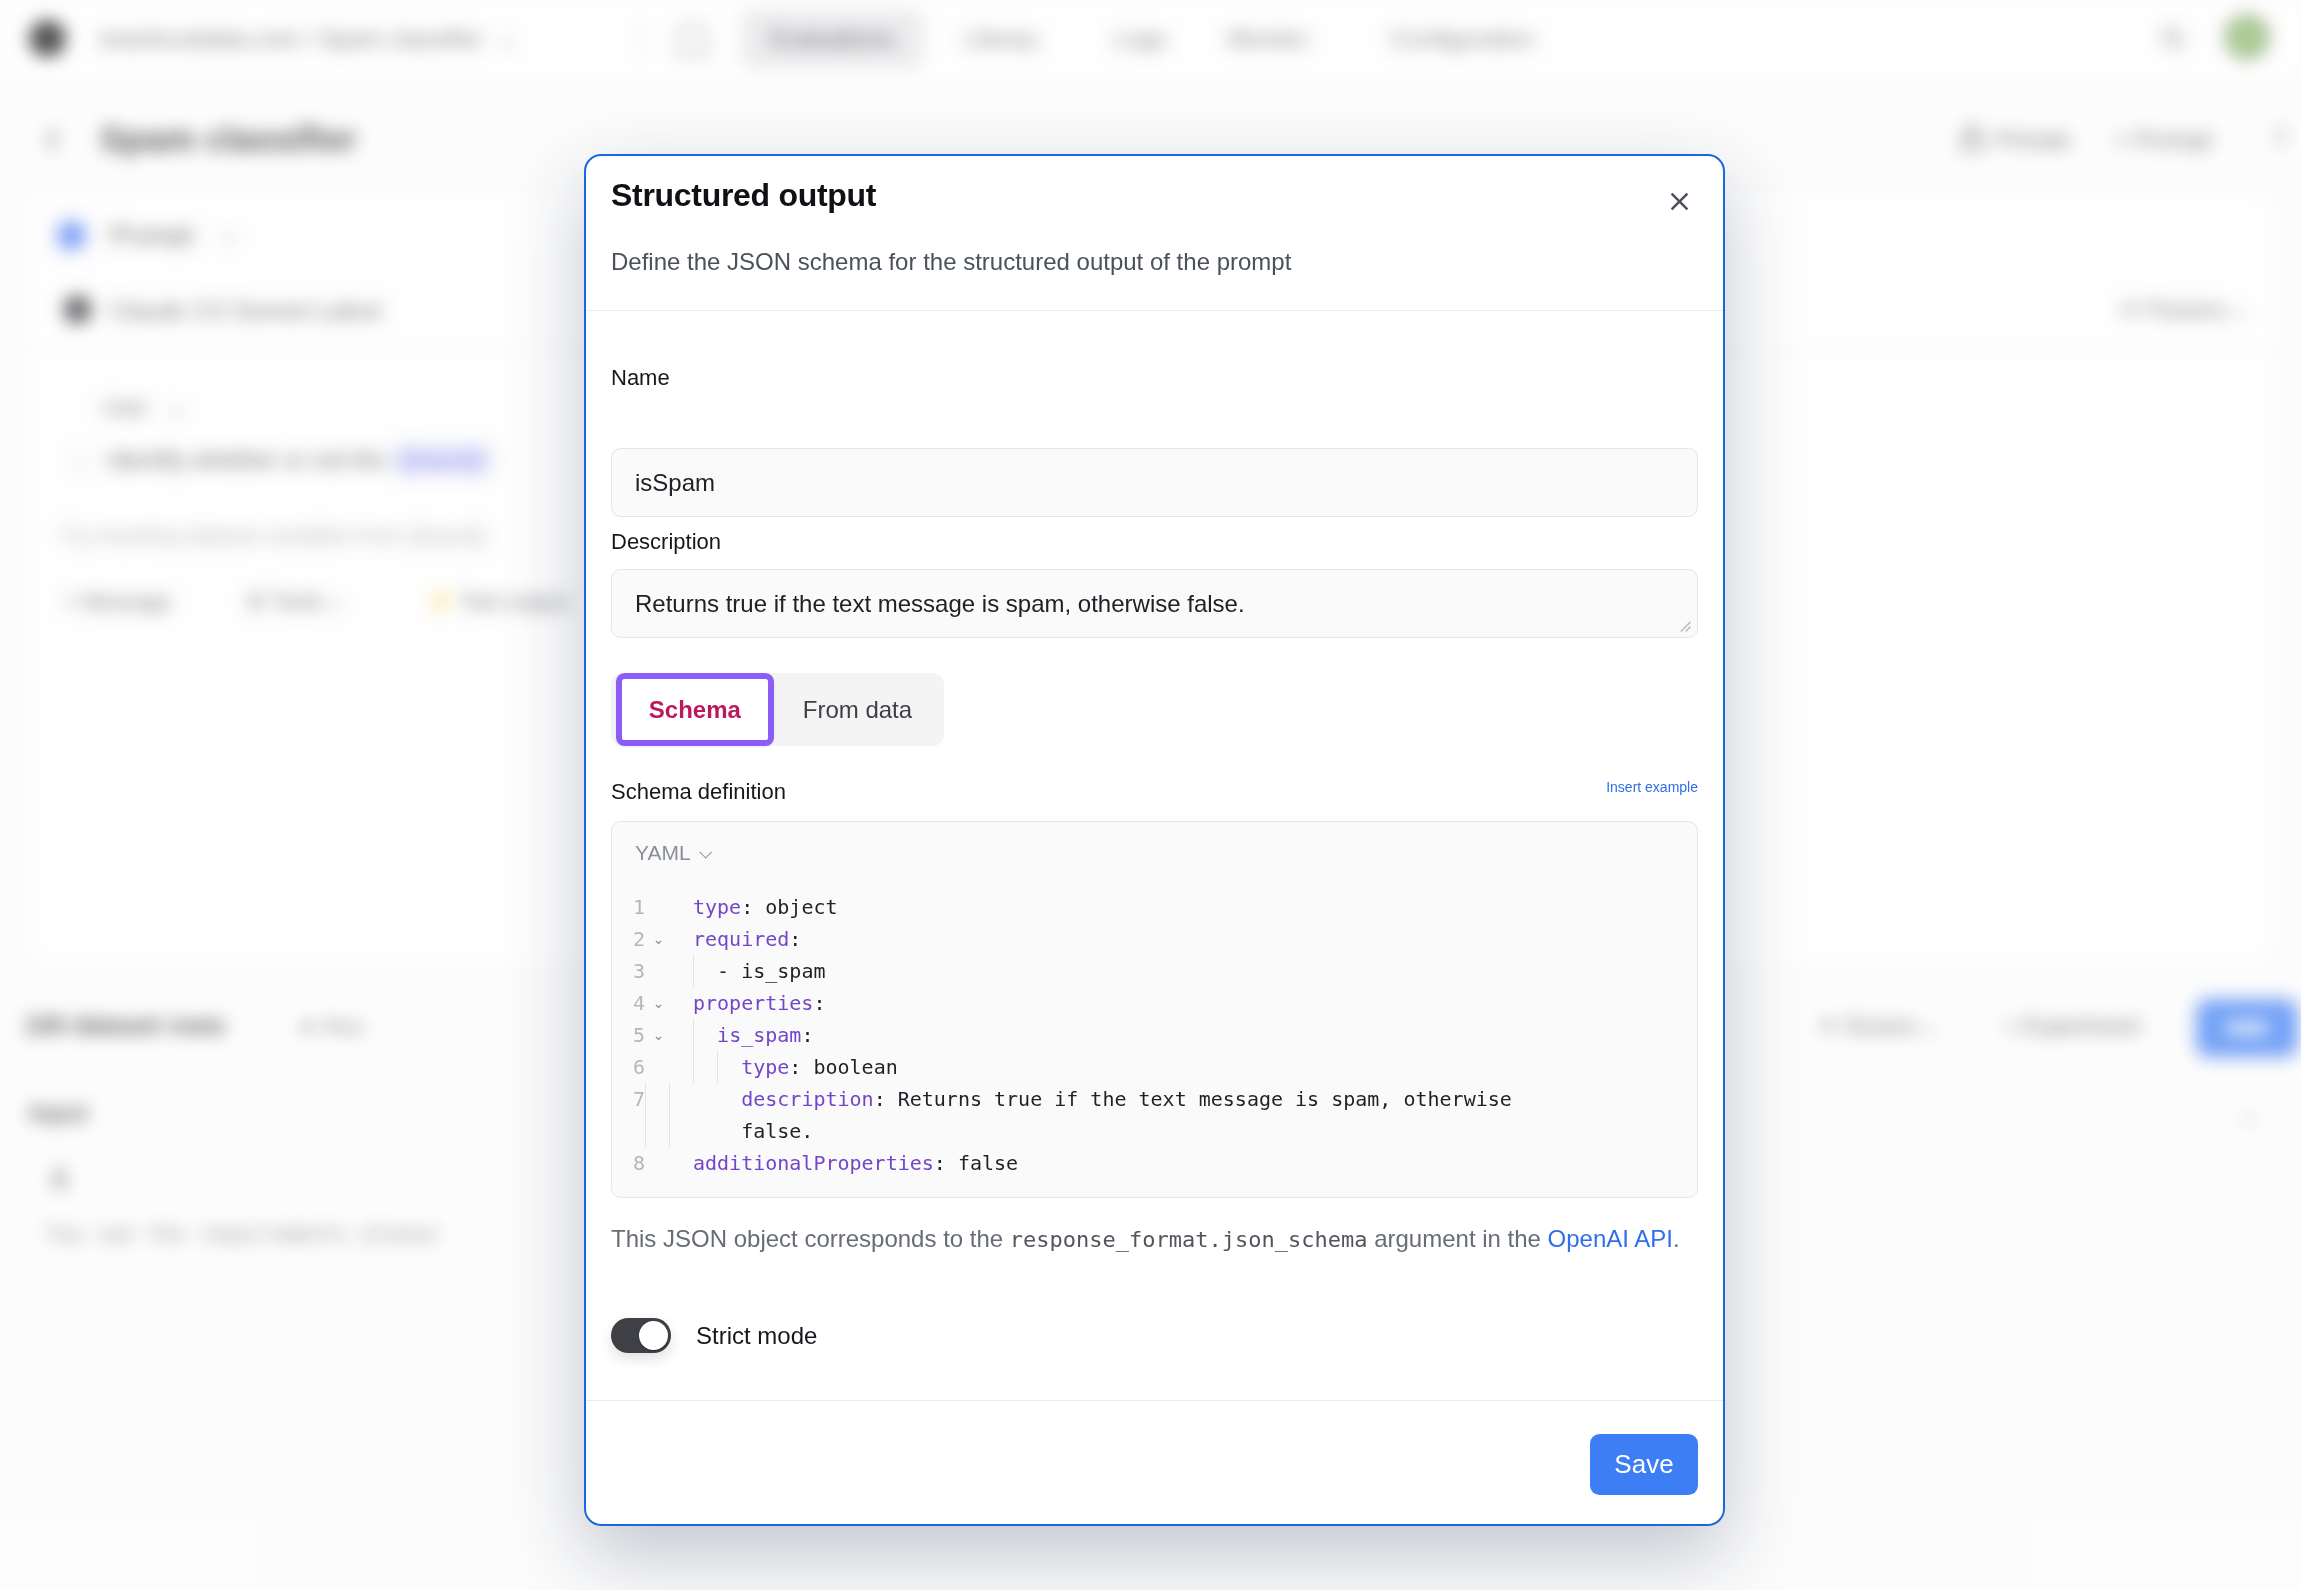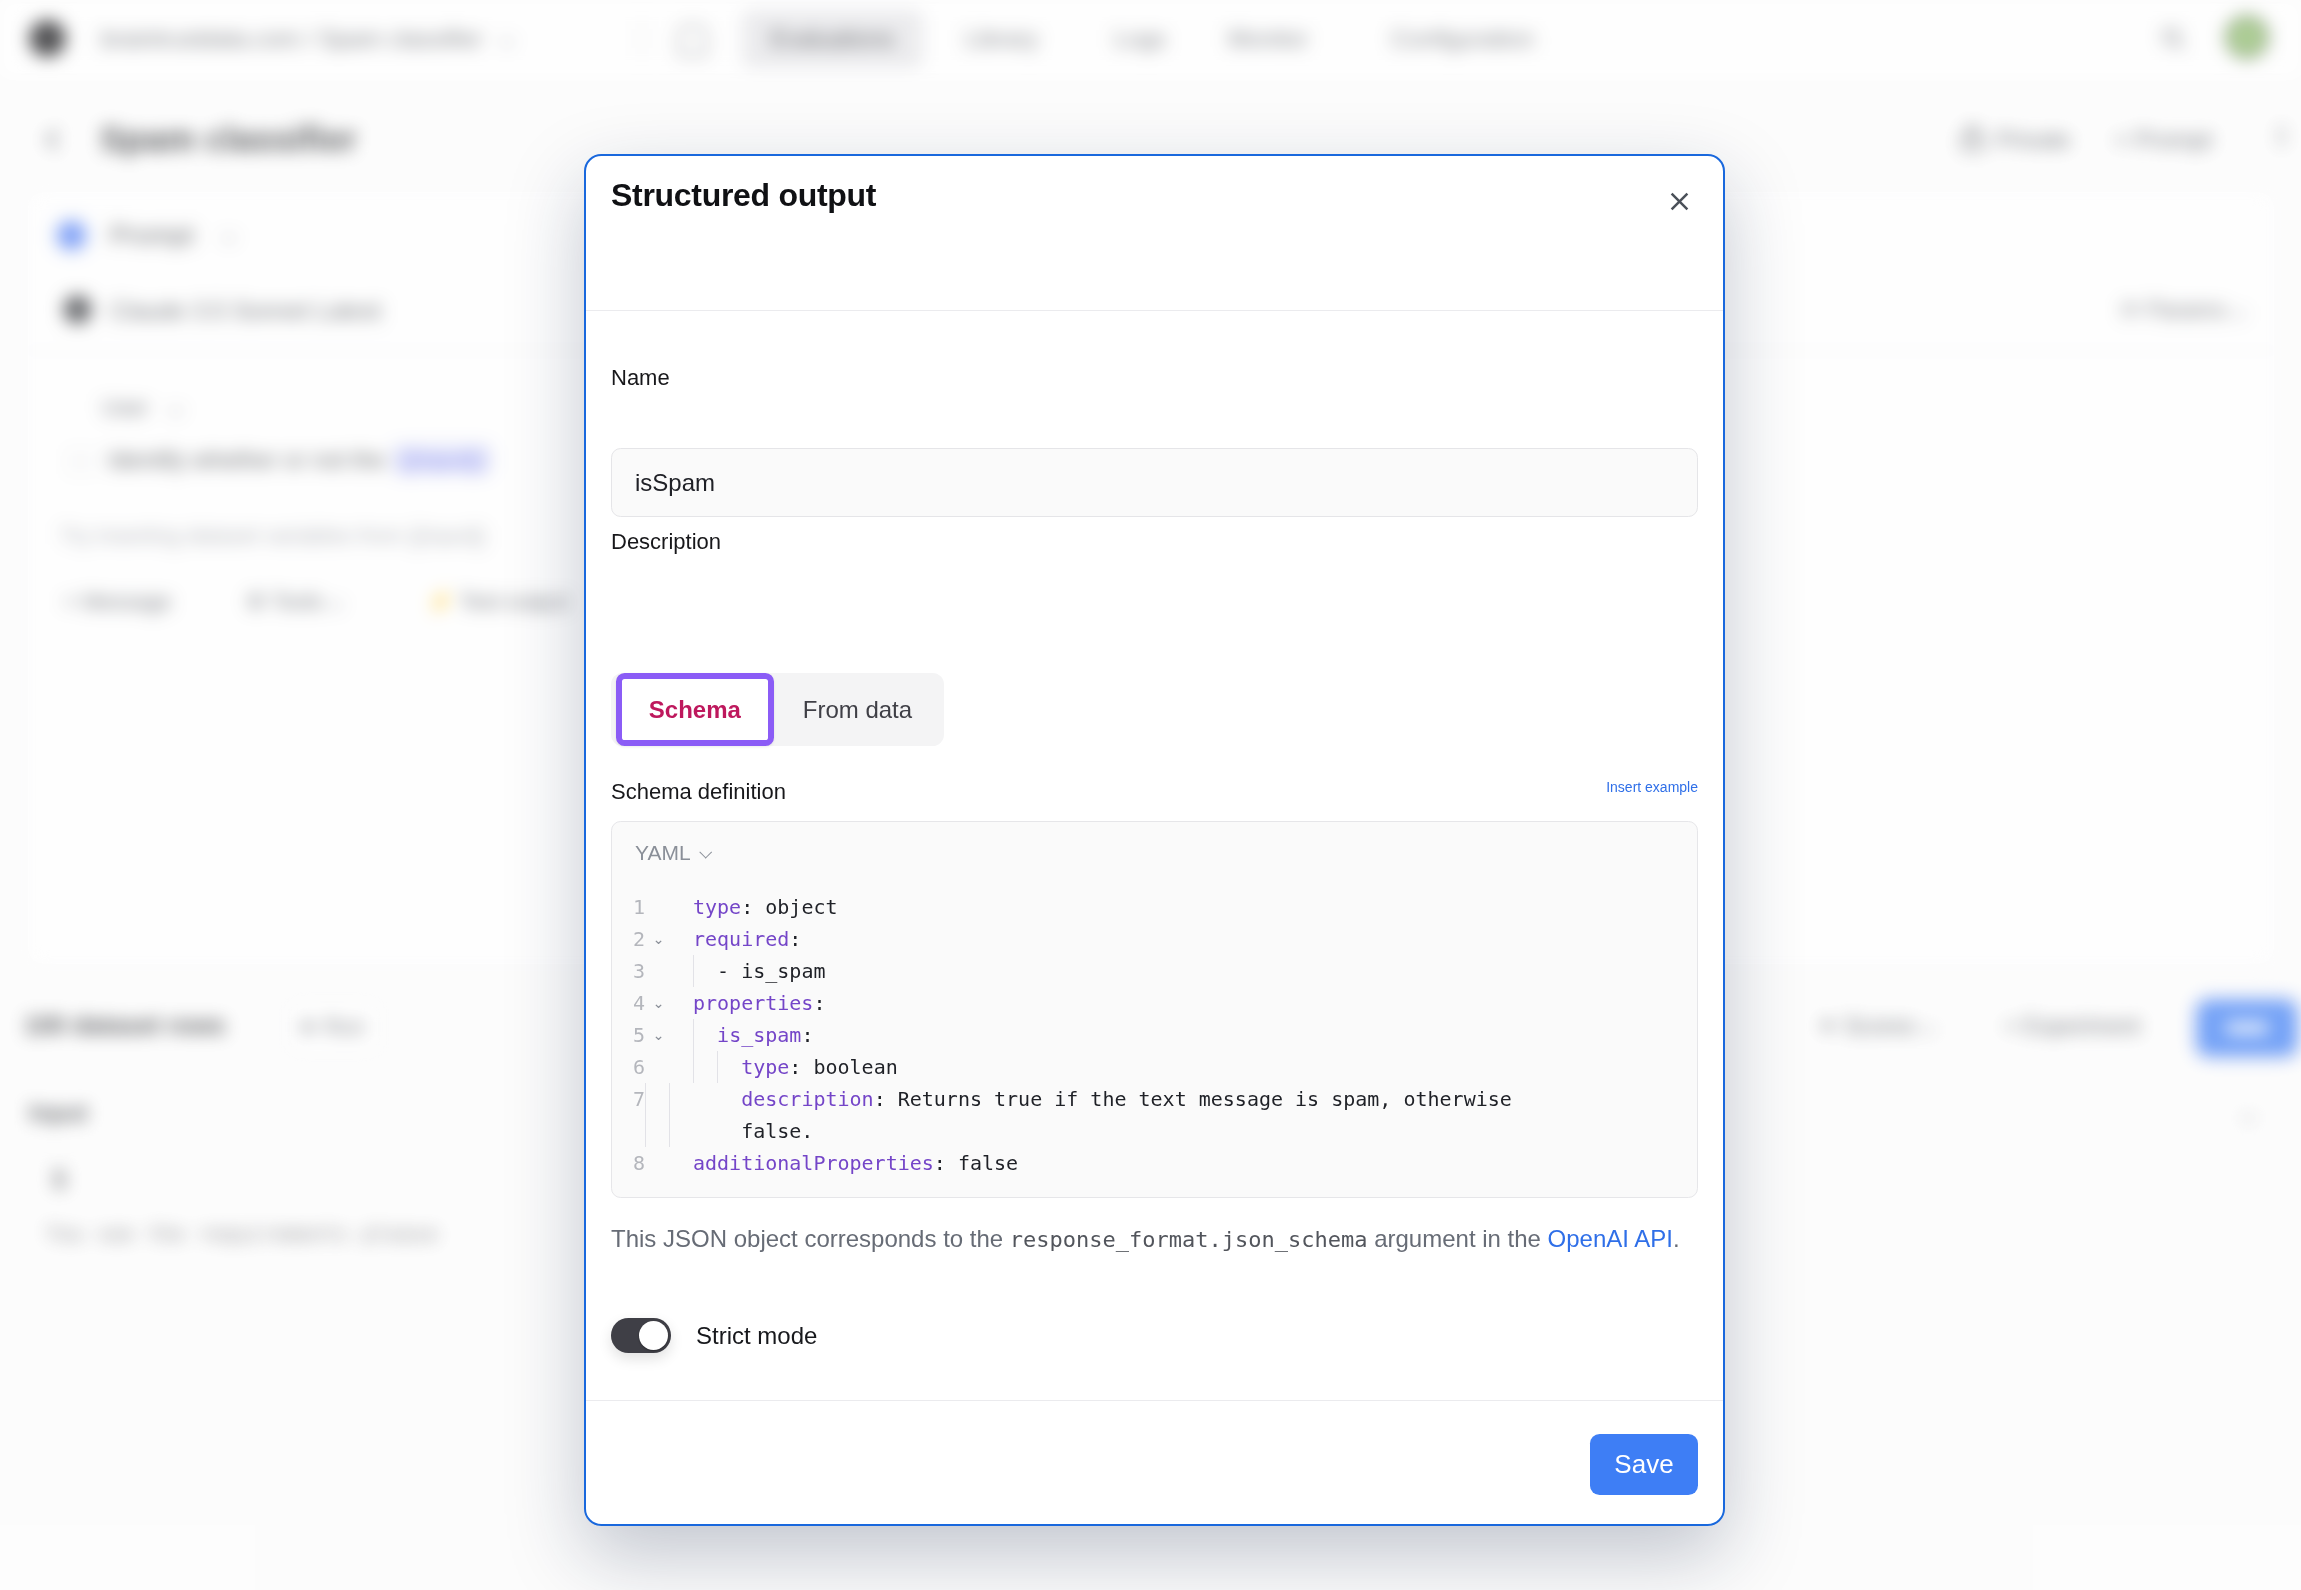--- a/index.html
+++ b/index.html
@@ -160,28 +160,36 @@
   <div class="scrim"></div>
 
   <div class="modal">
     <div class="m-title">Structured output</div>
     <div class="m-close">
       <svg width="27" height="27" viewBox="0 0 24 24" fill="none" stroke="currentColor" stroke-width="2.2">
           <line x1="5" y1="5" x2="19" y2="19"></line>
           <line x1="19" y1="5" x2="5" y2="19"></line>
         </svg>
     </div>
+    <div class="m-sub">Define the JSON schema for the structured output of the prompt</div>
     <div class="m-div" style="top:154px;"></div>
 
     <div class="label" style="top:209px;">Name</div>
     <div class="field" style="top:252px;margin-top:40px;">
       <span>isSpam</span>
     </div>
 
     <div class="label" style="top:373px;">Description</div>
+    <div class="field" style="top:413px;">
+      <span>Returns true if the text message is spam, otherwise false.</span>
+      <svg class="resize" width="13.4" height="13.4" viewBox="0 0 14 14" stroke="#b9bcc2" stroke-width="1.6">
+          <line x1="3" y1="13" x2="13" y2="3"></line>
+          <line x1="8" y1="13" x2="13" y2="8"></line>
+        </svg>
+    </div>
 
     <div class="seg">
       <div class="seg-tab active">Schema</div>
       <div class="seg-tab">From data</div>
     </div>
 
     <div class="label" style="top:623px;">Schema definition</div>
     <div class="abs link" style="right:25px;top:623px;font-size:14px;">Insert example</div>
 
     <div class="editor">

